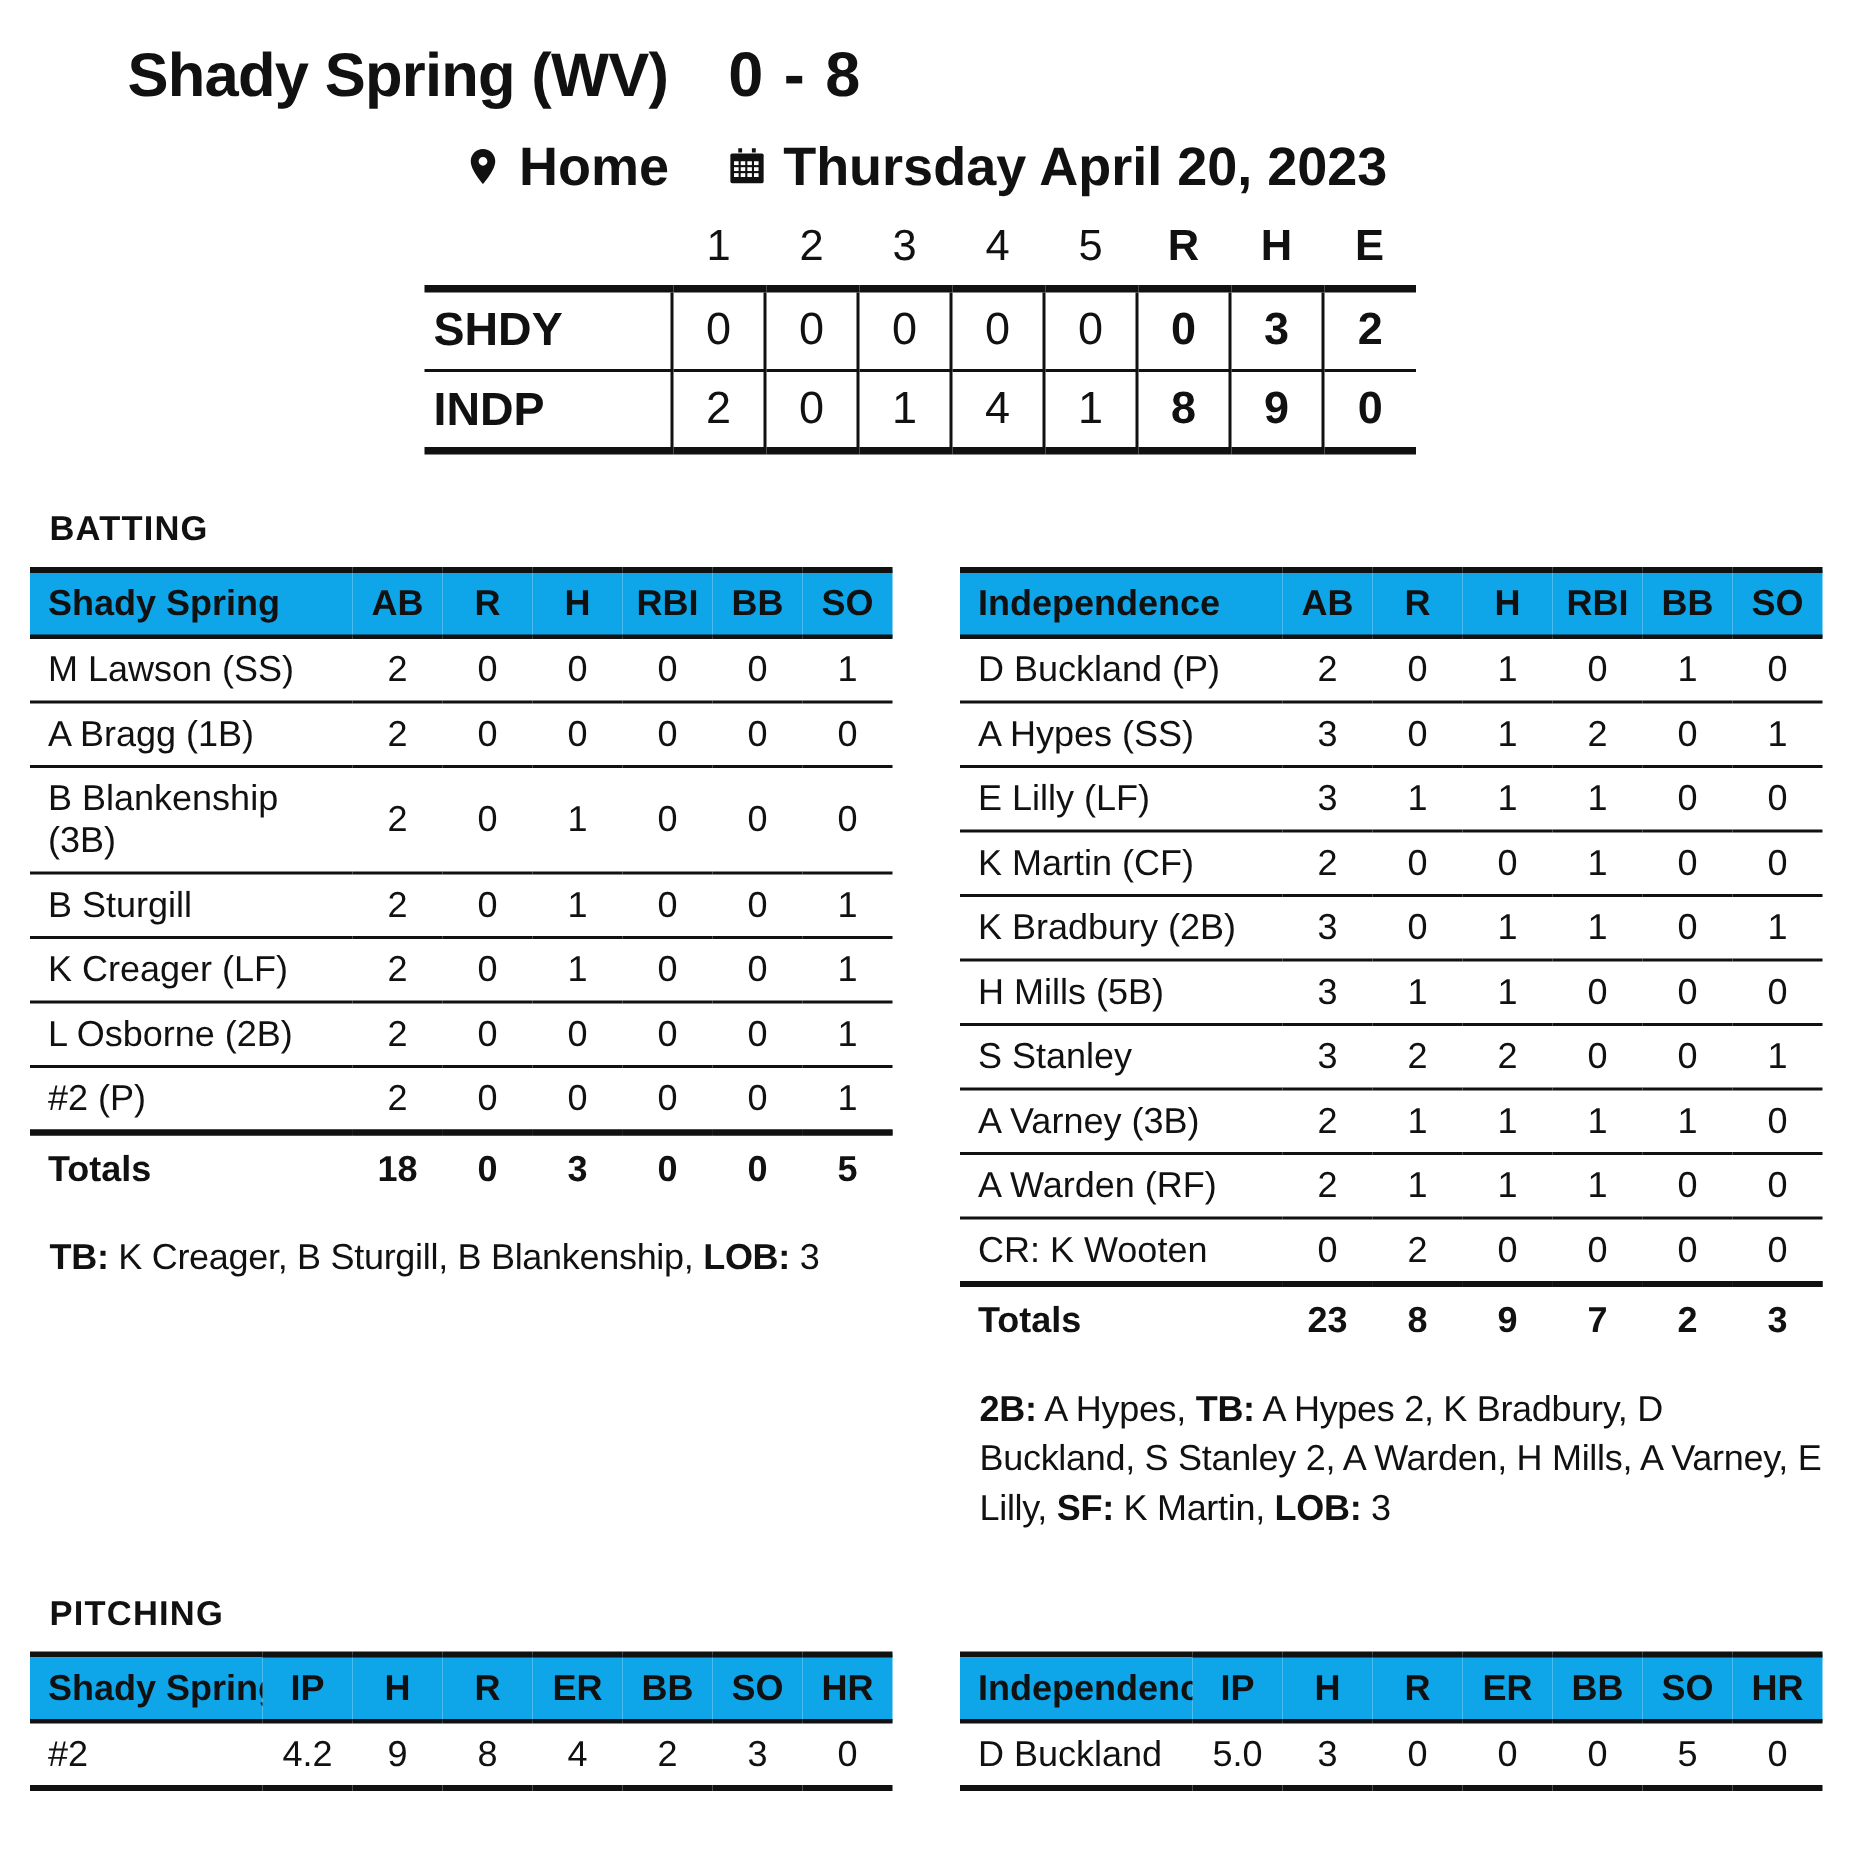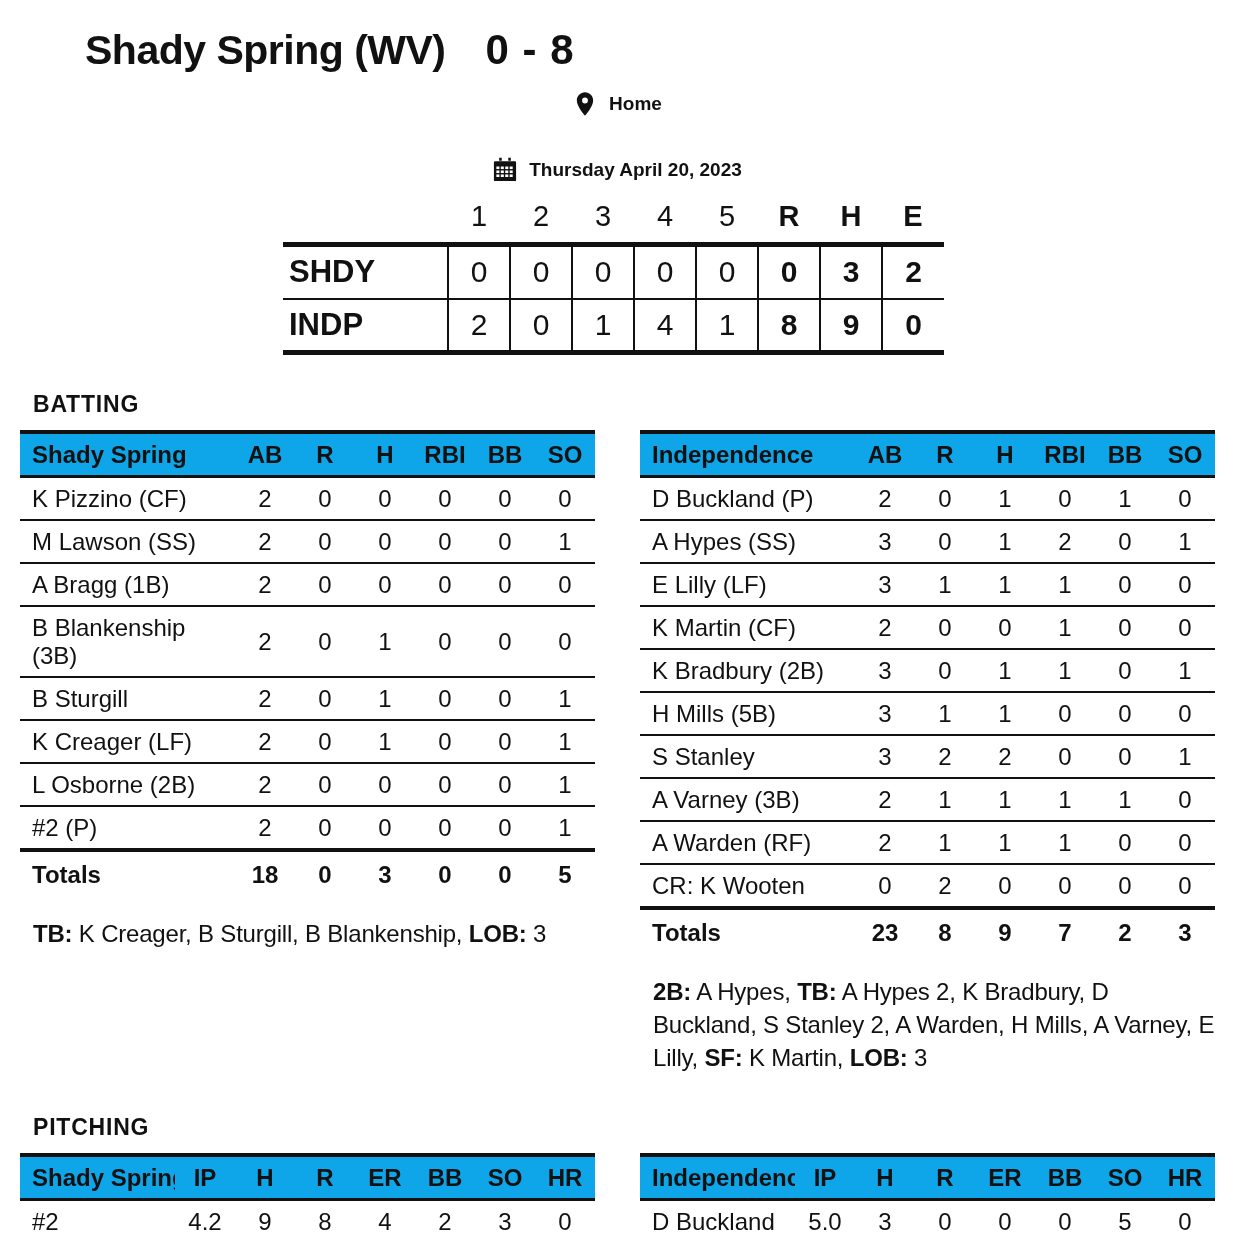--- a/index.html
+++ b/index.html
@@ -14,21 +14,21 @@
   .scoreboard-header {
     display: flex; align-items: center;
     margin: 26px 0 0 85px;
   }
   .team-name-big { font-size: 41px; font-weight: 600; white-space: nowrap; letter-spacing: -0.5px; }
   .match-score { font-size: 42px; font-weight: 800; margin: 0 40px; white-space: nowrap; letter-spacing: 1px; }
   .team-name-big.home { max-width: 485px; white-space: normal; line-height: 1.3; }
 
   .meta-line {
     display: flex; justify-content: center; align-items: center;
-    gap: 38px; margin-top: 16px; font-size: 19px; font-weight: 600; flex-direction: column;
+    gap: 38px; margin-top: 16px; font-size: 36px; font-weight: 600;
   }
   .meta-item { display: flex; align-items: center; gap: 10px; }
   .meta-item svg { width: 28px; height: 28px; display: block; }
 
   
   .linescore { border-collapse: collapse; margin: 16px 0 0 283px; }
   .linescore th {
     font-size: 29px; font-weight: 500; text-align: center;
     padding: 0 0 9px 0; border-bottom: 5px solid #111;
   }
@@ -161,29 +161,20 @@
             <th>AB</th>
             <th>R</th>
             <th>H</th>
             <th>RBI</th>
             <th>BB</th>
             <th>SO</th>
           </tr>
         </thead>
         <tbody>
           <tr>
-            <td class="name">K Pizzino (CF)</td>
-            <td>2</td>
-            <td>0</td>
-            <td>0</td>
-            <td>0</td>
-            <td>0</td>
-            <td>0</td>
-          </tr>
-          <tr>
             <td class="name">M Lawson (SS)</td>
             <td>2</td>
             <td>0</td>
             <td>0</td>
             <td>0</td>
             <td>0</td>
             <td>1</td>
           </tr>
           <tr>
             <td class="name">A Bragg (1B)</td>

